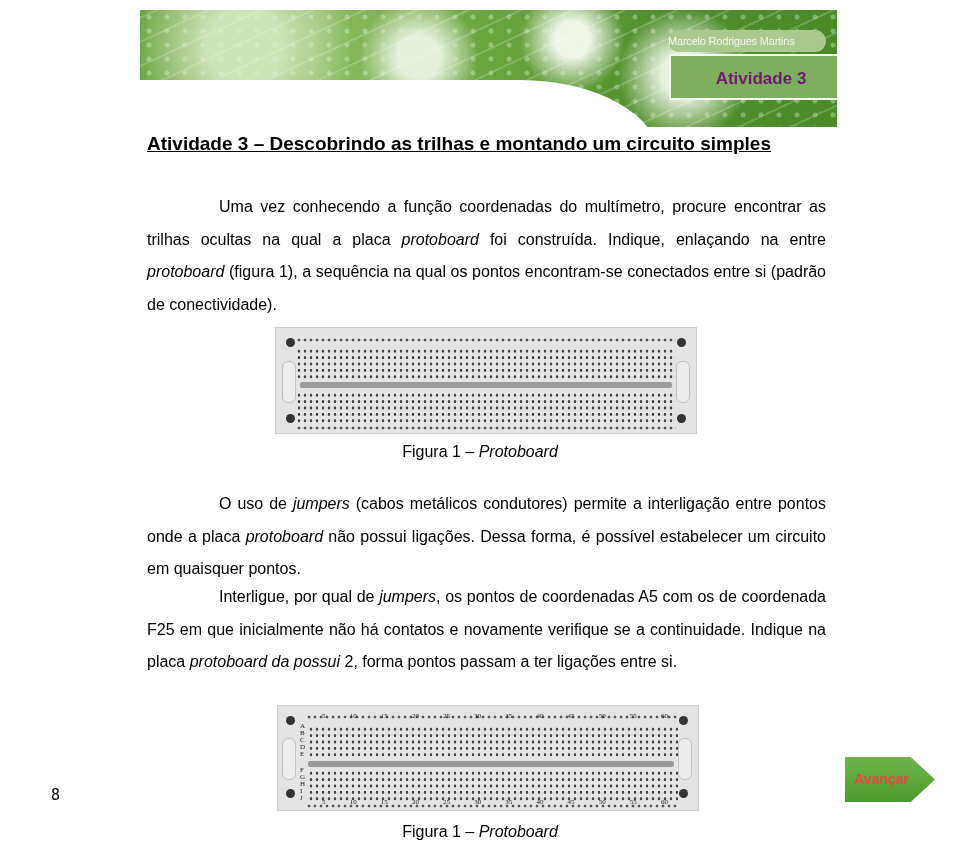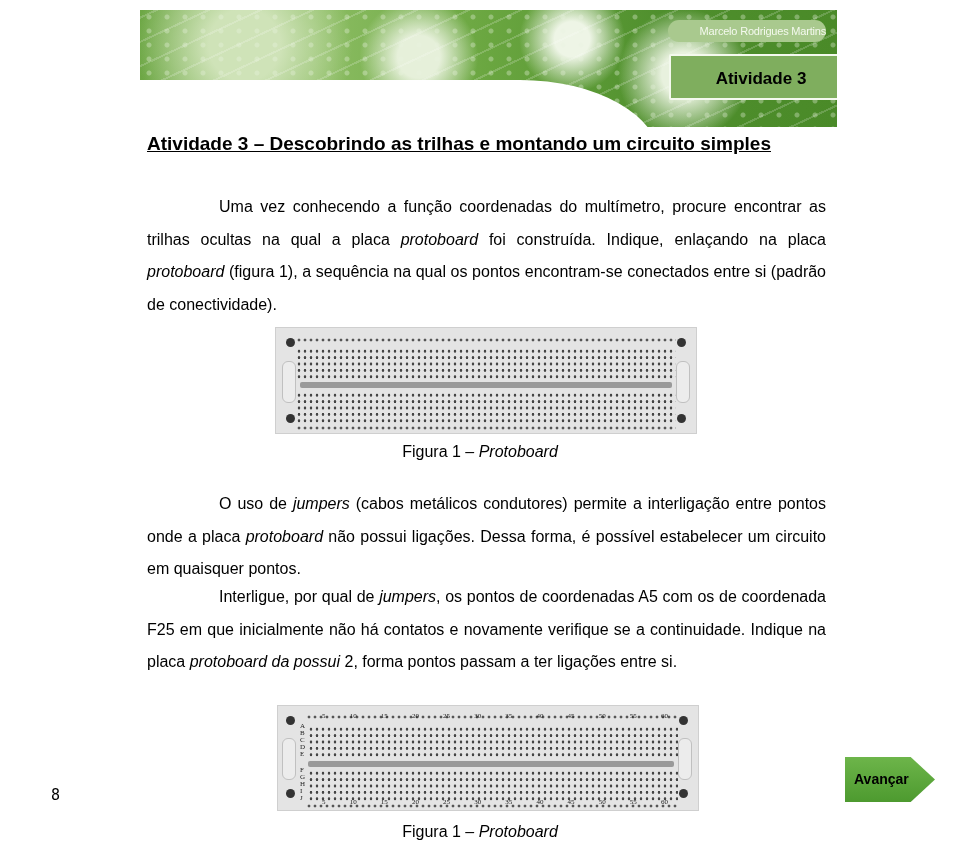--- a/index.html
+++ b/index.html
@@ -15,61 +15,61 @@
         radial-gradient(circle at 78% 55%, #e8f1de 0 4%, transparent 12%),
         linear-gradient(90deg, #6da745 0%, #8cbd63 25%, #6aa640 50%, #4f8f2d 75%, #4a8a28 100%);
     }
     .banner-chips { position:absolute; inset:0;
       background:
         radial-gradient(circle, #e9f3df 0 2px, transparent 3px) 0 0/18px 14px,
         transparent;
       opacity:0.35; }
     .banner-white { position:absolute; left:-20px; top:70px; width:540px; height:80px; background:#fff;
       border-top-right-radius:140px 80px; }
-    .author-pill { position:absolute; left:528px; top:10px; width:158px; height:22px; border-radius:11px;
-      background:#a9c98e; color:#f4f9ee; font-size:11px; line-height:22px; text-align:right; letter-spacing:-0.2px; }
+    .author-pill { position:absolute; left:528px; top:20px; width:158px; height:22px; border-radius:11px;
+      background:#a9c98e; color:#f4f9ee; font-size:11px; line-height:22px; text-align:left; letter-spacing:-0.2px; }
     .activity-flag { position:absolute; left:529px; top:44px; width:184px; height:46px; background:#7fae5e;
-      border:2px solid #f4f9ee; border-radius:2px; color:#000000; font-weight:bold; font-size:17px;
+      border:2px solid #f4f9ee; border-radius:2px; color:#701a75; font-weight:bold; font-size:17px;
       line-height:46px; text-align:center; box-sizing:border-box; }
     .activity-flag::before, .activity-flag::after { content:""; position:absolute; left:-2px; right:-2px; height:6px; }
     .title { position:absolute; left:147px; top:133px; font-size:19px; font-weight:bold; text-decoration:underline; }
     .para { position:absolute; left:147px; width:679px; font-size:16px; line-height:32.5px; text-align:justify; }
     .indent { text-indent:72px; }
     .fig { position:absolute; background:#e4e4e4; border:1px solid #cfcfcf; box-sizing:border-box; }
     .fig .rail { position:absolute; left:20px; right:20px; height:8px;
       background:radial-gradient(circle, #555 0 1.2px, transparent 1.7px) 0 0/6px 8px; }
     .fig .grid { position:absolute; left:20px; right:20px; height:32px;
       background:radial-gradient(circle, #444 0 1.1px, transparent 1.6px) 0 0/6px 6.4px; }
     .fig .channel { position:absolute; left:24px; right:24px; height:6px; background:#9a9a9a; border-radius:2px; }
     .fig .hole { position:absolute; width:9px; height:9px; border-radius:50%; background:#333; }
     .fig .slot { position:absolute; width:12px; height:40px; border:1px solid #c0c0c0; border-radius:6px; background:#ececec; }
     .fig .nums { position:absolute; left:44px; right:30px; display:flex; justify-content:space-between; font-family:"Liberation Serif", serif; font-size:7px; color:#222; }
     .fig .letters { position:absolute; left:22px; font-family:"Liberation Serif", serif; font-size:7px; line-height:7px; color:#222; width:6px; }
     .caption { position:absolute; width:960px; left:0; text-align:center; font-size:16px; }
     .page-num { position:absolute; left:51px; top:786px; font-family:"DejaVu Sans Mono", monospace; font-size:15px; }
     .next-btn { position:absolute; left:845px; top:757px; width:90px; height:45px; cursor:pointer; }
     .next-btn .shape { position:absolute; inset:0; background:linear-gradient(#6db54a,#4d9a2f);
       clip-path:polygon(0 0, 73% 0, 100% 50%, 73% 100%, 0 100%); }
-    .next-btn .label { position:absolute; left:9px; top:14px; color:#000000; font-weight:bold; font-size:14px; }
+    .next-btn .label { position:absolute; left:9px; top:14px; color:#ef4444; font-weight:bold; font-size:14px; }
   </style>
 </head>
 <body>
 
 <div class="banner">
   <div class="banner-bg"></div>
   <div class="banner-chips"></div>
   <div class="banner-white"></div>
   <div class="author-pill">Marcelo Rodrigues Martins</div>
   <div class="activity-flag">Atividade 3</div>
 </div>
 
 <div class="title">Atividade 3 – Descobrindo as trilhas e montando um circuito simples</div>
 
 <div class="para indent" style="top:191px;">
-  <span>Uma vez conhecendo a função coordenadas do multímetro, procure encontrar as trilhas ocultas na qual a placa </span><i>protoboard</i><span> foi construída. Indique, enlaçando na placa </span><i>protoboard</i><span> (figura 1), a sequência na qual os pontos encontram-se conectados entre si (padrão de conectividade).</span>
+  <span>Uma vez conhecendo a função coordenadas do multímetro, procure encontrar as trilhas ocultas na qual a placa </span><i>protoboard</i><span> foi construída. Indique, enlaçando na entre </span><i>protoboard</i><span> (figura 1), a sequência na qual os pontos encontram-se conectados entre si (padrão de conectividade).</span>
 </div>
 
 <div class="fig" style="left:275px; top:327px; width:422px; height:107px;">
   <div class="hole" style="left:10px; top:10px;"></div>
   <div class="hole" style="right:10px; top:10px;"></div>
   <div class="hole" style="left:10px; bottom:10px;"></div>
   <div class="hole" style="right:10px; bottom:10px;"></div>
   <div class="slot" style="left:6px; top:33px;"></div>
   <div class="slot" style="right:6px; top:33px;"></div>
   <div class="rail" style="top:8px;"></div>

